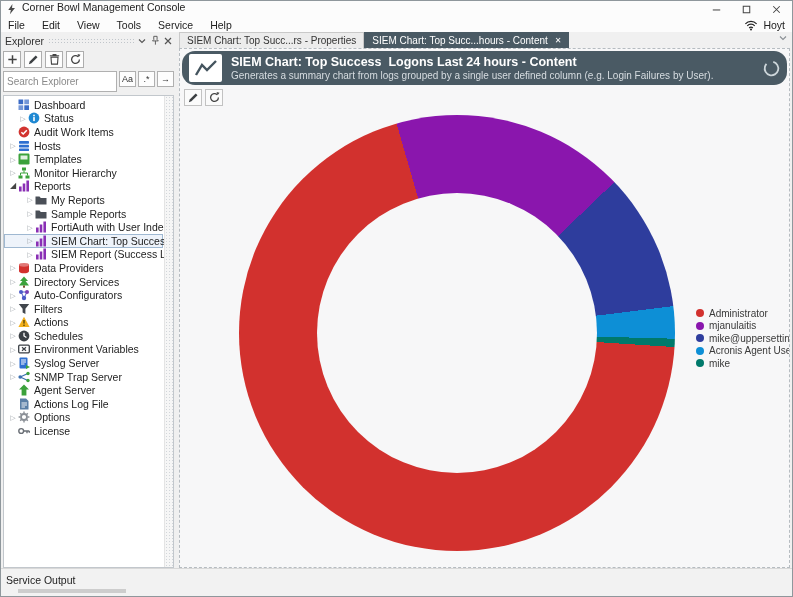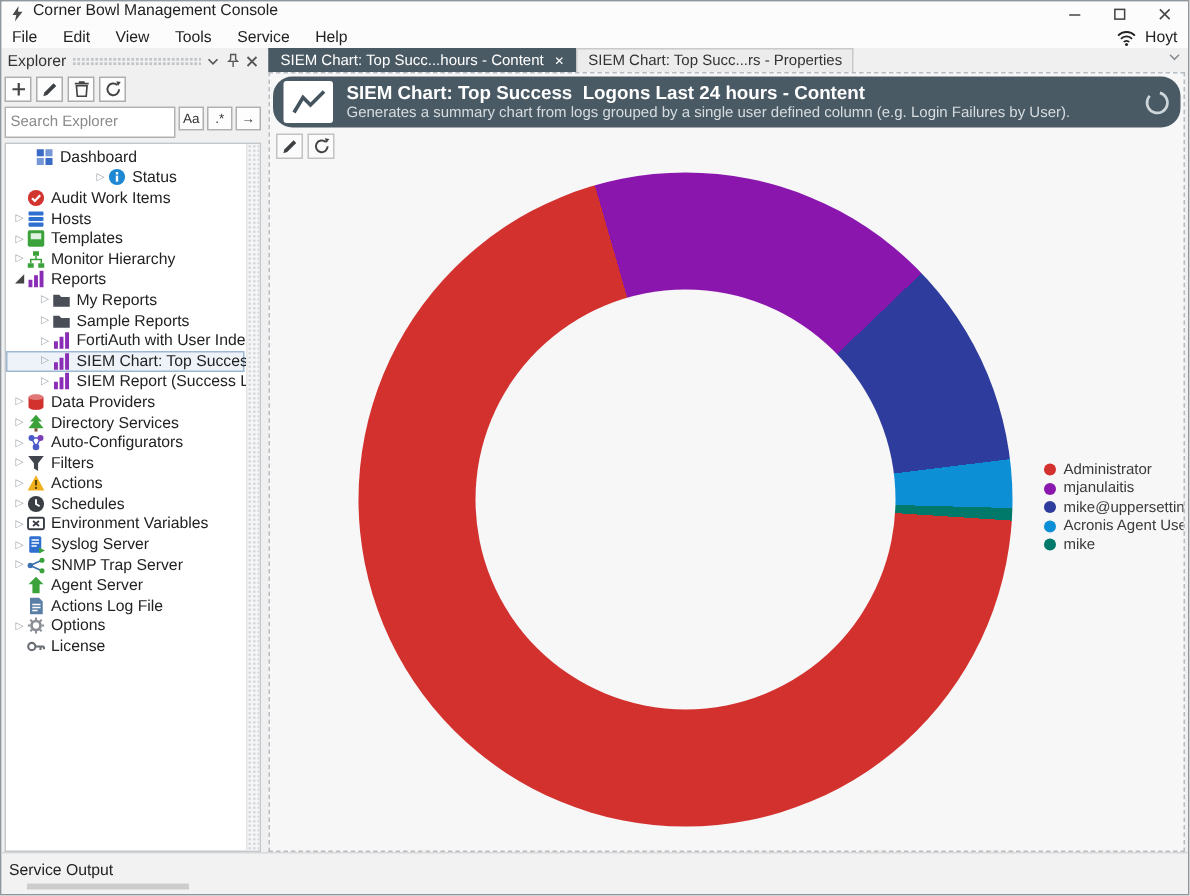--- a/index.html
+++ b/index.html
@@ -185,27 +185,27 @@
       <div class="search-row">
         <input placeholder="Search Explorer" style="">
         <span id="searchBtns" style="display:flex;gap:2px">
             <span class="sbtn">Aa</span>
             <span class="sbtn">.*</span>
             <span class="sbtn">→</span>
           </span>
       </div>
       <div class="tree-wrap">
         <div class="tree" id="tree">
-            <div class="tree-row" style="padding-left: 9px;"><span class="arrow"></span><span class="t-icon"><svg width="12" height="12" viewBox="0 0 12 12">
+            <div class="tree-row" style="padding-left: 3px;"><span class="arrow"></span><span class="t-icon"><svg width="12" height="12" viewBox="0 0 12 12">
                   <rect x="0.5" y="0.5" width="4.7" height="4.7" fill="#3b6bc6"></rect>
                   <rect x="6.3" y="0.5" width="4.7" height="4.7" fill="#3b6bc6" opacity=".7"></rect>
                   <rect x="0.5" y="6.3" width="4.7" height="4.7" fill="#3b6bc6" opacity=".7"></rect>
                   <rect x="6.3" y="6.3" width="4.7" height="4.7" fill="#3b6bc6"></rect>
                 </svg></span><span>Dashboard</span></div>
-            <div class="tree-row" style="padding-left: 13px; justify-content: center;"><span class="arrow">▷</span><span class="t-icon"><svg width="12" height="12" viewBox="0 0 12 12">
+            <div class="tree-row" style="padding-left: 13px;"><span class="arrow">▷</span><span class="t-icon"><svg width="12" height="12" viewBox="0 0 12 12">
                   <circle cx="6" cy="6" r="5.4" fill="#1e88d2"></circle>
                   <rect x="5.2" y="5.1" width="1.6" height="4" fill="#fff"></rect>
                   <rect x="5.2" y="2.7" width="1.6" height="1.6" fill="#fff"></rect>
                 </svg></span><span>Status</span></div>
             <div class="tree-row" style="padding-left: 3px;"><span class="arrow"></span><span class="t-icon"><svg width="12" height="12" viewBox="0 0 12 12">
                   <circle cx="6" cy="6" r="5.4" fill="#d23430"></circle>
                   <path d="M3.4 6.2 L5.2 8 L8.8 4.2" stroke="#fff" stroke-width="1.5" fill="none"></path>
                 </svg></span><span>Audit Work Items</span></div>
             <div class="tree-row" style="padding-left: 3px;"><span class="arrow">▷</span><span class="t-icon"><svg width="12" height="12" viewBox="0 0 12 12">
                   <rect x="1" y="1" width="10" height="2.7" rx=".7" fill="#2e6fd0"></rect>
@@ -308,22 +308,22 @@
                 </svg></span><span>License</span></div>
           </div>
         <div class="tree-scrollbar"></div>
       </div>
     </div>
 
     <div class="splitter"></div>
 
     <div class="content">
       <div class="tabstrip" id="tabstrip">
-        <div class="tab active"><span>SIEM Chart: Top Succ...hours - Content</span><span class="tab-close">✕</span></div>
-          <div class="tab"><span>SIEM Chart: Top Succ...rs - Properties</span></div>
+        <div class="tab"><span>SIEM Chart: Top Succ...rs - Properties</span></div>
+          <div class="tab active"><span>SIEM Chart: Top Succ...hours - Content</span><span class="tab-close">✕</span></div>
           <span class="tab-chevron">
           <svg width="8" height="6" viewBox="0 0 8 6" fill="none" stroke="#8a8f94" stroke-width="1.1">
               <path d="M1 1.5 L4 4.5 L7 1.5"></path>
             </svg>
         </span>
       </div>
       <div class="content-panel">
         <div class="header-band">
           <span class="hdr-icon">
             <svg width="26" height="21" viewBox="0 0 26 21" fill="none" stroke="#44545e" stroke-width="2.4">

